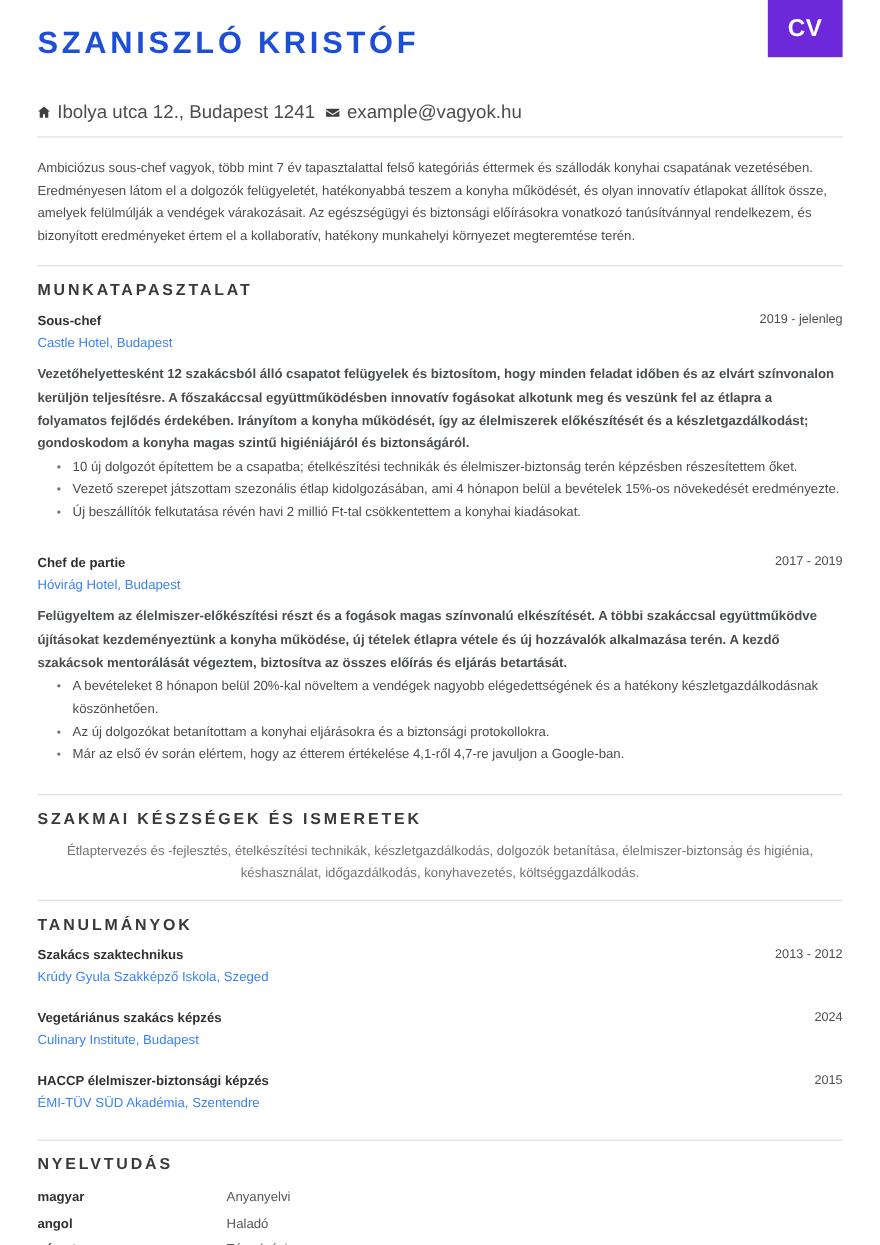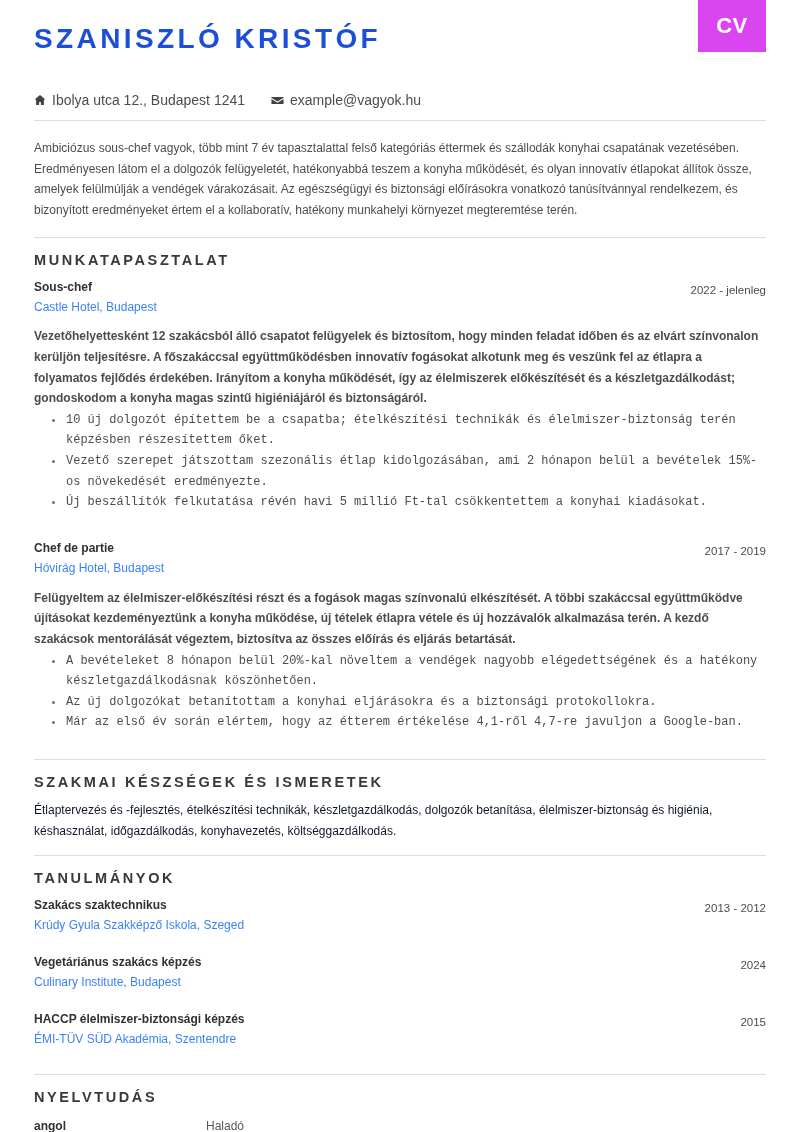--- a/index.html
+++ b/index.html
@@ -39,39 +39,39 @@
     margin: 0;
     line-height: 1.2;
     white-space: nowrap;
   }
   .cv-badge {
     position: absolute;
     right: 0;
     top: 0;
     width: 68px;
     height: 52px;
-    background: #d946ef;
+    background: #6d28d9;
     color: #ffffff;
     font-size: 22px;
     font-weight: 700;
     letter-spacing: 0.5px;
     display: flex;
     align-items: center;
     justify-content: center;
     text-align: center;
   }
 
   
   .contact {
     display: flex;
     align-items: flex-start;
-    gap: 26px;
+    gap: 10px;
     padding-top: 18px;
     padding-bottom: 12px;
-    font-size: 14px;
+    font-size: 17px;
     color: #4a4d50;
   }
   .contact-item {
     display: flex;
     align-items: center;
     gap: 6px;
     white-space: nowrap;
   }
   .contact-item svg { display: block; }
 
@@ -99,21 +99,21 @@
     margin: 0;
     padding: 14px 0 10px 0;
     text-transform: uppercase;
   }
 
   
   .entry { padding-bottom: 2px; }
   .entry-head {
     display: flex;
     justify-content: space-between;
-    align-items: flex-end;
+    align-items: center;
     gap: 0;
   }
   .entry-title {
     font-size: 12px;
     font-weight: 700;
     color: #2f3133;
     line-height: 1.5;
   }
   .entry-date {
     font-size: 11.5px;
@@ -131,21 +131,20 @@
     font-size: 12px;
     line-height: 1.72;
     color: #4a4d50;
     padding-top: 9px;
     font-weight: bold;
   }
   ul.bullets {
     margin: 1px 0 0 0;
     padding-left: 18px;
     list-style: none;
-    font-family: Liberation Mono, monospace;
   }
   ul.bullets li {
     font-size: 12px;
     line-height: 1.72;
     color: #4a4d50;
     position: relative;
     padding-left: 14px;
   }
   ul.bullets li::before {
     content: "";
@@ -155,22 +154,23 @@
     width: 3px;
     height: 3px;
     background: #6d7073;
     border-radius: 50%;
   }
   .entry-gap { height: 14px; }
 
   .skills-text {
     font-size: 12px;
     line-height: 1.72;
-    color: #0f172a;
+    color: #737373;
     padding-bottom: 14px;
+    text-align: center;
   }
 
   .edu-gap { height: 15px; }
 
   
   .lang-row {
     display: flex;
     align-items: baseline;
     line-height: 1.95;
   }
@@ -222,28 +222,28 @@
   <div class="summary">Ambiciózus sous-chef vagyok, több mint 7 év tapasztalattal felső kategóriás éttermek és szállodák konyhai csapatának vezetésében. Eredményesen látom el a dolgozók felügyeletét, hatékonyabbá teszem a konyha működését, és olyan innovatív étlapokat állítok össze, amelyek felülmúlják a vendégek várakozásait. Az egészségügyi és biztonsági előírásokra vonatkozó tanúsítvánnyal rendelkezem, és bizonyított eredményeket értem el a kollaboratív, hatékony munkahelyi környezet megteremtése terén.</div>
 
   <hr class="rule">
 
   <div class="section">
     <h2 class="section-title">MUNKATAPASZTALAT</h2>
 
     <div class="entry work-block">
       <div class="entry-head">
         <div class="entry-title">Sous-chef</div>
-        <div class="entry-date">2022 - jelenleg</div>
+        <div class="entry-date">2019 - jelenleg</div>
       </div>
       <div class="entry-org">Castle Hotel, Budapest</div>
       <div class="entry-desc">Vezetőhelyettesként 12 szakácsból álló csapatot felügyelek és biztosítom, hogy minden feladat időben és az elvárt színvonalon kerüljön teljesítésre. A főszakáccsal együttműködésben innovatív fogásokat alkotunk meg és veszünk fel az étlapra a folyamatos fejlődés érdekében. Irányítom a konyha működését, így az élelmiszerek előkészítését és a készletgazdálkodást; gondoskodom a konyha magas szintű higiéniájáról és biztonságáról.</div>
       <ul class="bullets">
         <li>10 új dolgozót építettem be a csapatba; ételkészítési technikák és élelmiszer-biztonság terén képzésben részesítettem őket.</li>
-        <li>Vezető szerepet játszottam szezonális étlap kidolgozásában, ami 2 hónapon belül a bevételek 15%-os növekedését eredményezte.</li>
-        <li>Új beszállítók felkutatása révén havi 5 millió Ft-tal csökkentettem a konyhai kiadásokat.</li>
+        <li>Vezető szerepet játszottam szezonális étlap kidolgozásában, ami 4 hónapon belül a bevételek 15%-os növekedését eredményezte.</li>
+        <li>Új beszállítók felkutatása révén havi 2 millió Ft-tal csökkentettem a konyhai kiadásokat.</li>
       </ul>
     </div>
 
     <div class="entry-gap"></div>
 
     <div class="entry work-block">
       <div class="entry-head">
         <div class="entry-title">Chef de partie</div>
         <div class="entry-date">2017 - 2019</div>
       </div>
@@ -299,26 +299,26 @@
     </div>
   </div>
 
   <div style="height:22px"></div>
   <hr class="rule">
 
   <div class="section">
     <h2 class="section-title">NYELVTUDÁS</h2>
 
     <div class="lang-row">
+      <div class="lang-name">magyar</div>
+      <div class="lang-level">Anyanyelvi</div>
+    </div>
+    <div class="lang-row">
       <div class="lang-name">angol</div>
       <div class="lang-level">Haladó</div>
-    </div>
-    <div class="lang-row">
-      <div class="lang-name">magyar</div>
-      <div class="lang-level">Anyanyelvi</div>
     </div>
     <div class="lang-row">
       <div class="lang-name">német</div>
       <div class="lang-level">Társalgási</div>
     </div>
   </div>
 
 </div>
 
 </body></html>

